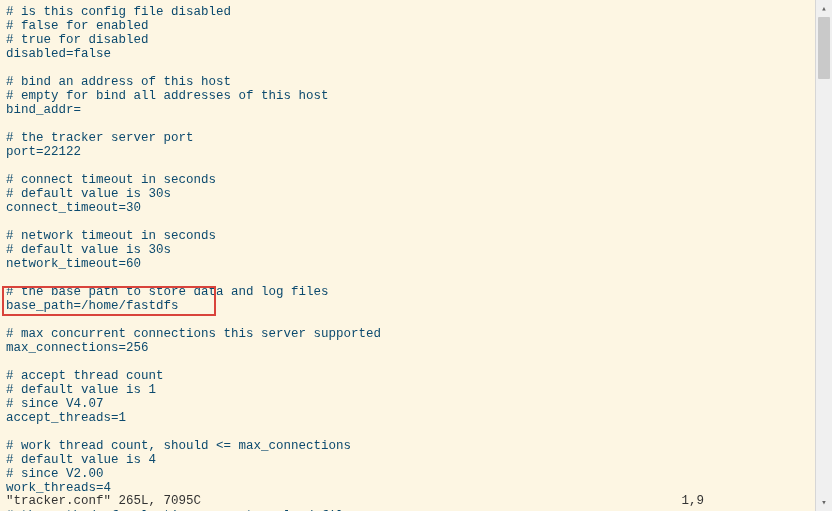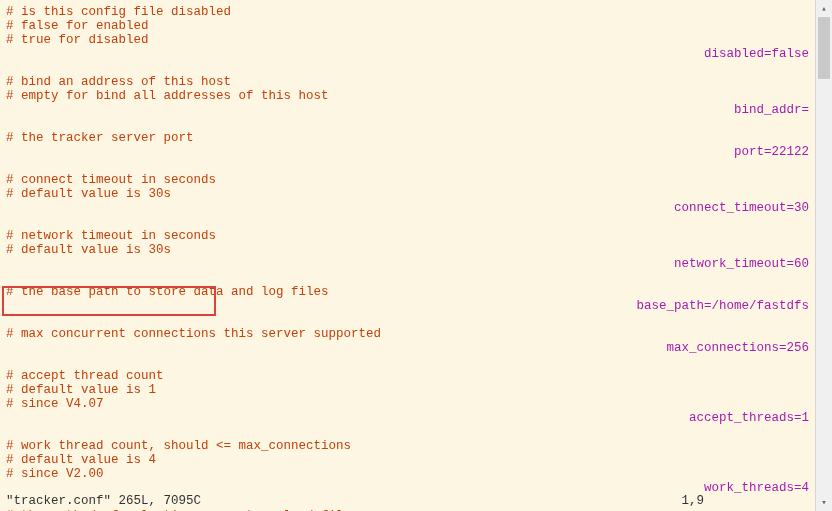--- a/index.html
+++ b/index.html
@@ -12,22 +12,22 @@
     position: relative;
   }
   .viewport {
     position: absolute;
     top: 0; left: 0; right: 17px; bottom: 0;
     padding: 5px 6px 0 6px;
     overflow: hidden;
     white-space: pre;
     color: #333;
   }
-  .comment { color: #c2410c; }
-  .setting { color: #a21caf; text-align: right; }
+  .comment { color: #0c4a6e; }
+  .setting { color: #0c4a6e; }
   .highlight-box {
     position: absolute;
     border: 2px solid #d9433b;
     pointer-events: none;
   }
   .status-line {
     position: absolute;
     left: 6px; right: 17px; bottom: 3px;
     height: 14px;
     color: #333;

